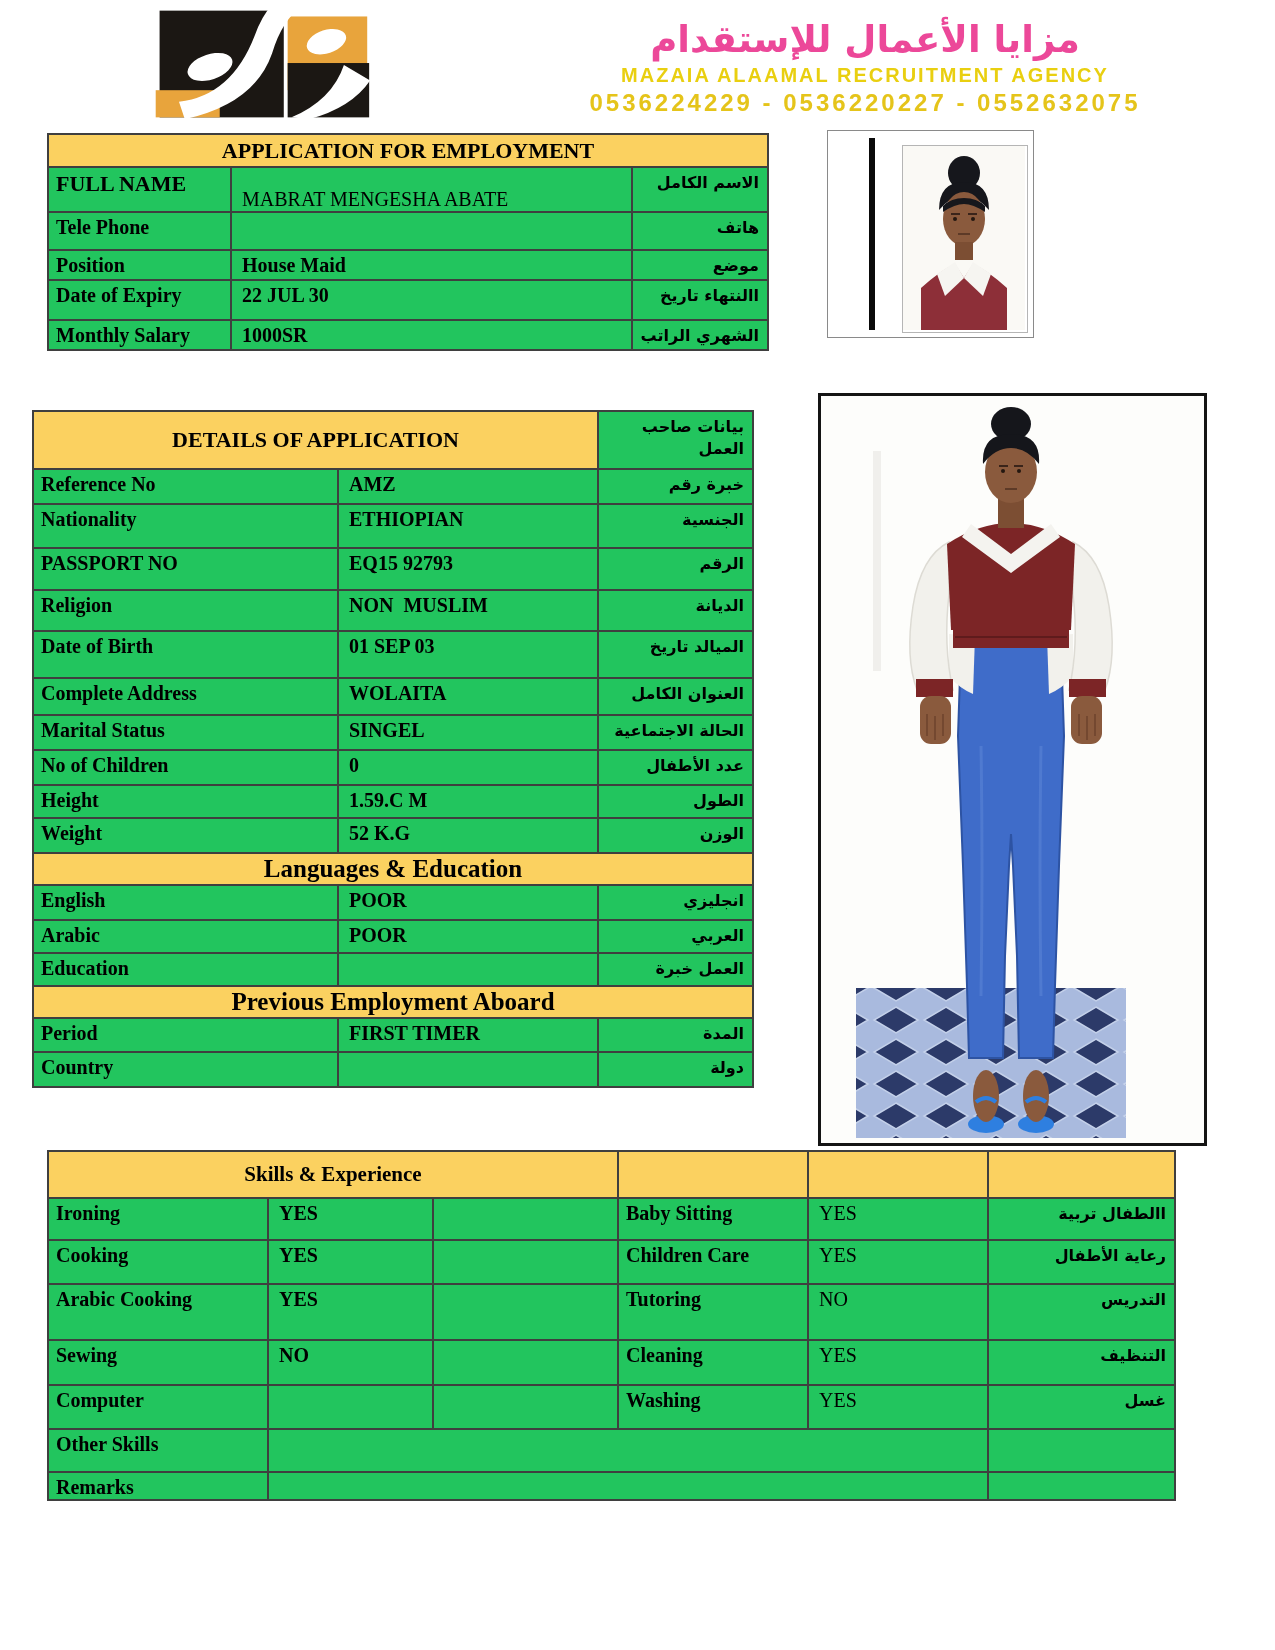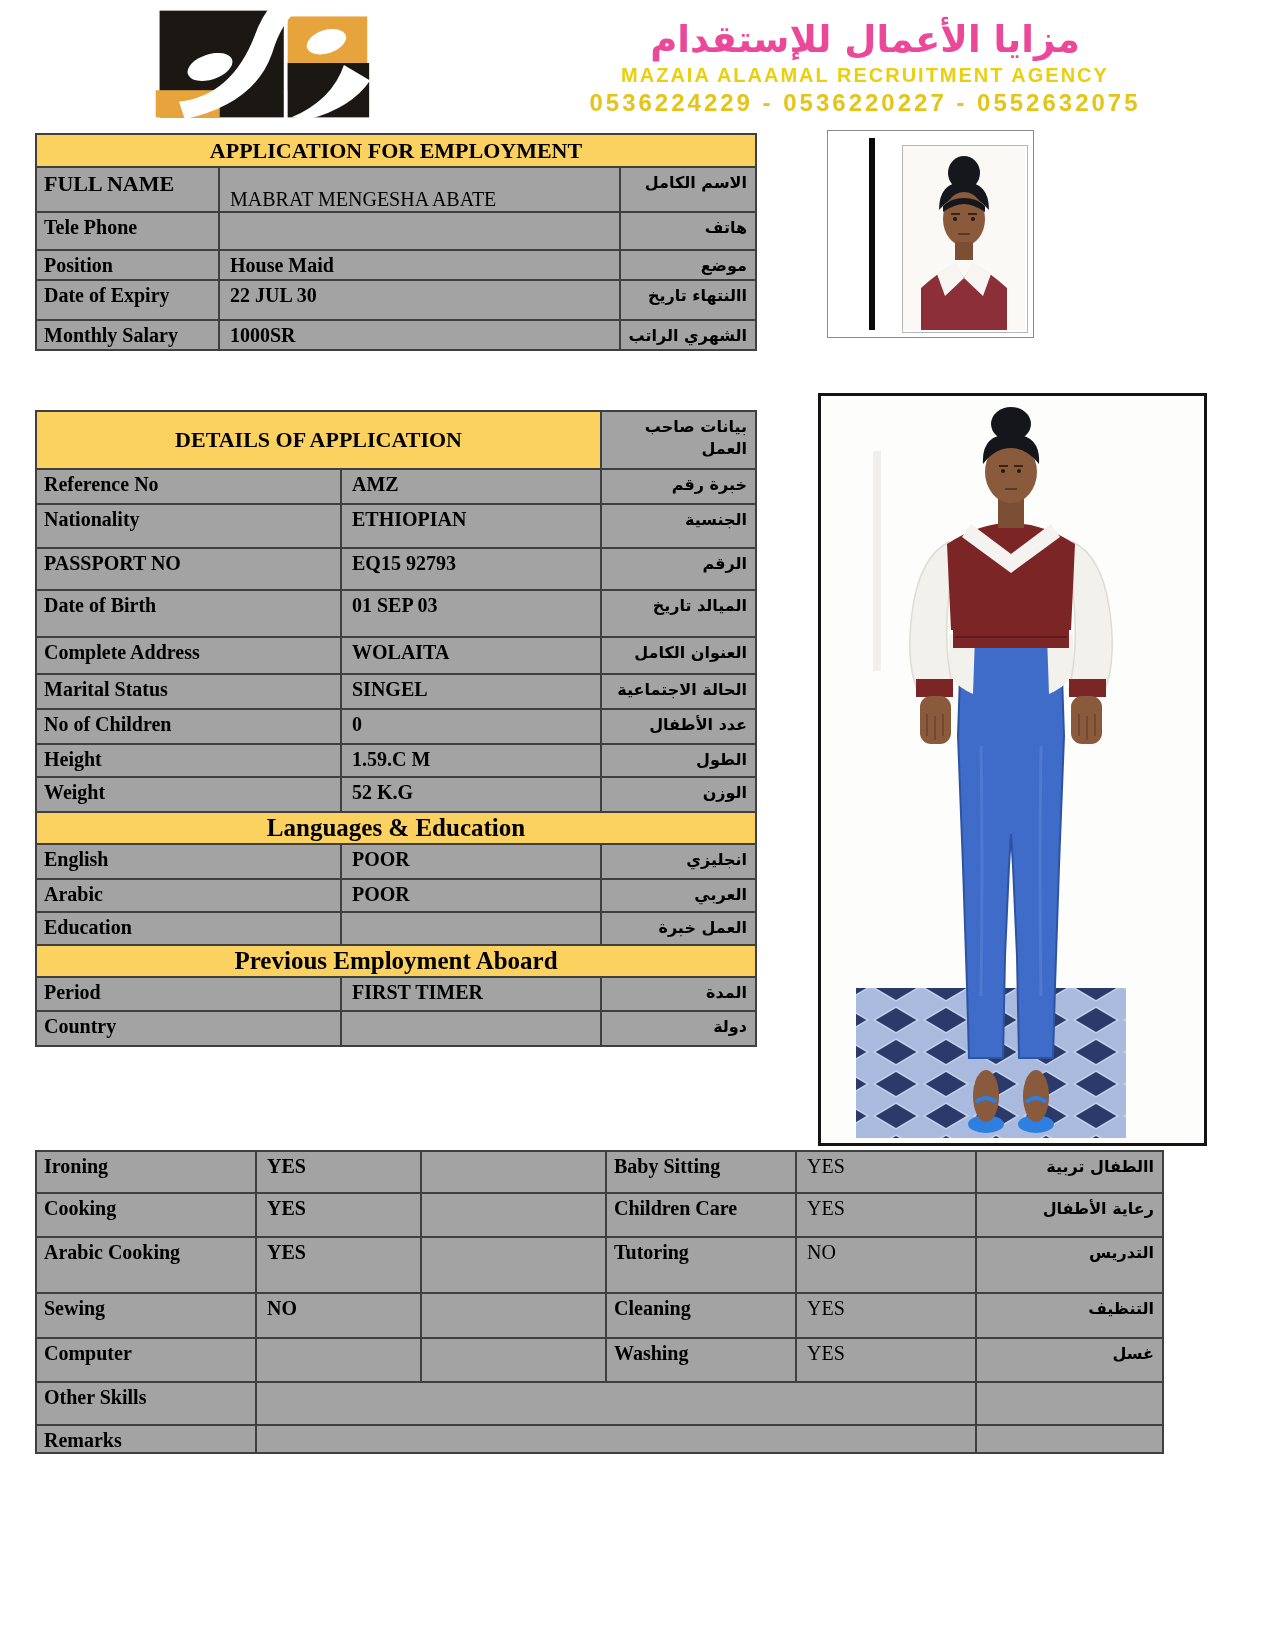--- a/index.html
+++ b/index.html
@@ -7,21 +7,21 @@
     width:1275px;height:1650px;position:relative;background:#ffffff;
     font-family:"Liberation Serif", serif;color:#000;
   }
   
   .logo{position:absolute;left:146px;top:4px;}
   .agency{position:absolute;left:520px;top:18px;width:690px;text-align:center;}
   .agency-ar{font-family:"DejaVu Sans",sans-serif;font-weight:bold;font-size:37px;line-height:44px;color:#ec4899;direction:rtl;}
   .agency-en{font-family:"Liberation Sans",sans-serif;font-weight:bold;font-size:20px;line-height:26px;letter-spacing:2px;color:#e9cf10;}
   .agency-ph{font-family:"Liberation Sans",sans-serif;font-weight:bold;font-size:24px;line-height:30px;letter-spacing:3px;color:#e5c41a;}
   
-  table.doc{border-collapse:collapse;table-layout:fixed;position:absolute;background:#a3a3a3;}
+  table.doc{border-collapse:collapse;table-layout:fixed;position:absolute;background:#22c55e;margin-left:12px;}
   table.doc td{border:2px solid #3f3f3f;overflow:hidden;box-sizing:border-box;}
   .yellow{background:#fbd160;}
   .title-cell{font-weight:bold;font-size:22px;text-align:center;vertical-align:middle;}
   .lbl{font-weight:bold;font-size:20px;padding:3px 4px 0 7px;vertical-align:top;}
   .val{font-weight:bold;font-size:20px;padding:3px 4px 0 10px;vertical-align:top;white-space:pre-wrap;}
   .val-n{font-weight:normal;}
   .vbottom{vertical-align:bottom;}
   .arc{font-family:"DejaVu Sans",sans-serif;font-weight:bold;font-size:16px;text-align:right;direction:rtl;padding:4px 8px 0 4px;vertical-align:top;line-height:22px;}
   .sect{font-weight:bold;font-size:25px;text-align:center;vertical-align:middle;}
   
@@ -105,21 +105,21 @@
       <circle cx="70" cy="73" r="2" fill="#241710"></circle>
       <line x1="55" y1="88" x2="67" y2="88" stroke="#5d3a27" stroke-width="2"></line>
       <rect x="52" y="96" width="18" height="18" fill="#7c4e33"></rect>
       <path d="M18,184 L18,142 Q38,124 52,118 L61,132 L70,118 Q84,124 104,142 L104,184 Z" fill="#8d2f38"></path>
       <path d="M52,116 L61,132 L42,150 L34,128 Z" fill="#f6f5f1"></path>
       <path d="M70,116 L61,132 L80,150 L88,128 Z" fill="#f6f5f1"></path>
     </svg>
   </div>
 </div>
 
-<table class="doc" style="left:35px;top:410px;width:720px;">
+<table class="doc" style="left:20px;top:410px;width:720px;">
   <colgroup>
       <col style="width:305px">
       <col style="width:260px">
       <col style="width:155px">
     </colgroup>
   <tbody>
       <tr style="height:58px">
     <td colspan="2" class="yellow title-cell">DETAILS OF APPLICATION</td>
     <td class="arc">بيانات صاحب العمل</td>
   </tr>
@@ -130,20 +130,25 @@
   </tr>
   <tr style="height:44px">
     <td class="lbl">Nationality</td>
     <td class="val">ETHIOPIAN</td>
     <td class="arc">الجنسية</td>
   </tr>
   <tr style="height:42px">
     <td class="lbl">PASSPORT NO</td>
     <td class="val">EQ15 92793</td>
     <td class="arc">الرقم</td>
+  </tr>
+  <tr style="height:41px">
+    <td class="lbl">Religion</td>
+    <td class="val">NON  MUSLIM</td>
+    <td class="arc">الديانة</td>
   </tr>
   <tr style="height:47px">
     <td class="lbl">Date of Birth</td>
     <td class="val">01 SEP 03</td>
     <td class="arc">الميالد تاريخ</td>
   </tr>
   <tr style="height:37px">
     <td class="lbl">Complete Address</td>
     <td class="val">WOLAITA</td>
     <td class="arc">العنوان الكامل</td>
@@ -262,20 +267,26 @@
 <table class="doc" style="left:35px;top:1150px;width:1127px;">
   <colgroup>
     <col style="width:220px">
       <col style="width:165px">
       <col style="width:185px">
     <col style="width:190px">
       <col style="width:180px">
       <col style="width:187px">
   </colgroup>
   <tbody>
+      <tr style="height:47px">
+    <td colspan="3" class="yellow title-cell" style="font-size:21px">Skills &amp; Experience</td>
+    <td class="yellow"></td>
+    <td class="yellow"></td>
+    <td class="yellow"></td>
+  </tr>
   <tr style="height:42px">
     <td class="lbl">Ironing</td>
     <td class="val">YES</td>
     <td></td>
     <td class="lbl">Baby Sitting</td>
     <td class="val val-n">YES</td>
     <td class="arc">االطفال تربية</td>
   </tr>
   <tr style="height:44px">
     <td class="lbl">Cooking</td>

